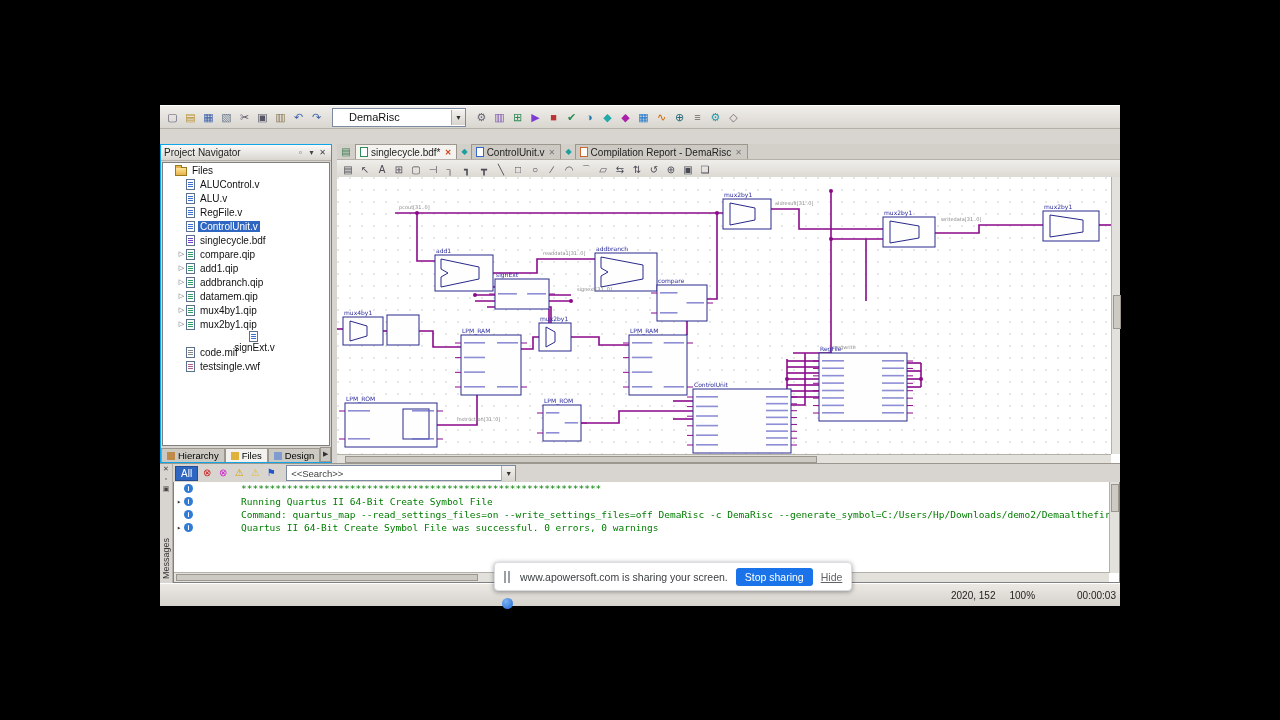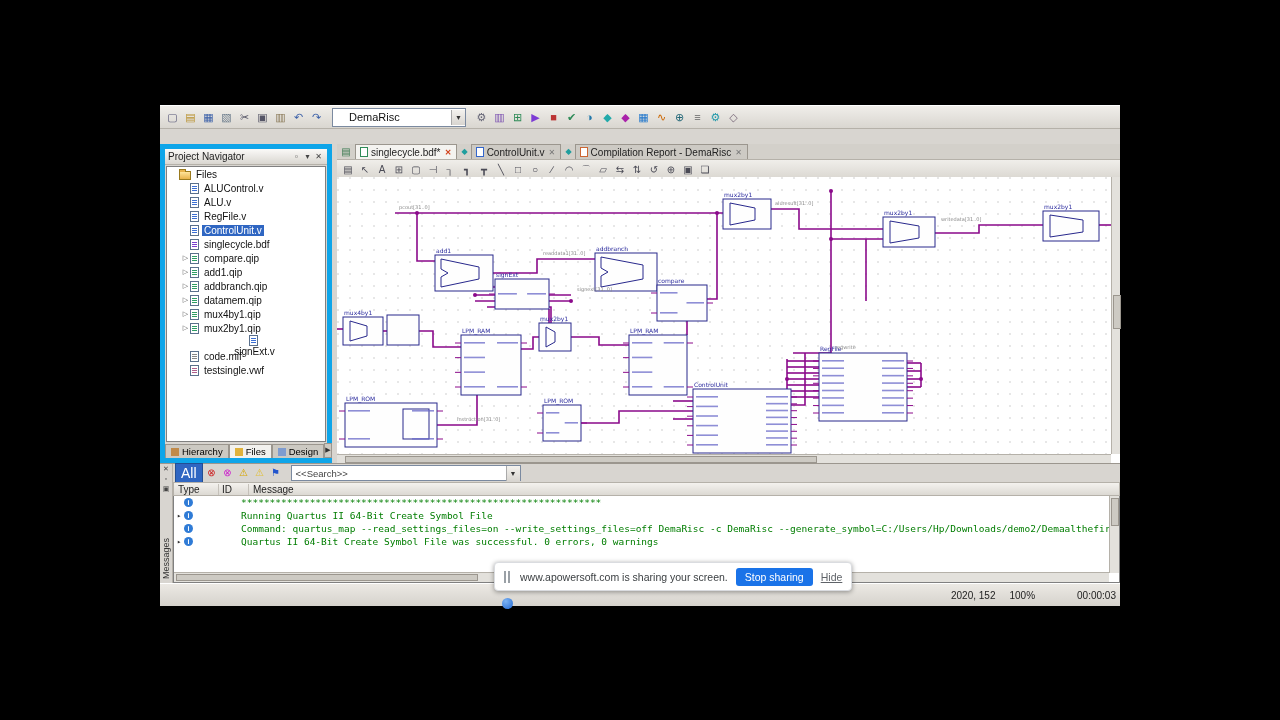--- a/index.html
+++ b/index.html
@@ -27,21 +27,21 @@
   .combo{display:flex;align-items:center;width:132px;height:17px;background:#fff;border:1px solid #7b8aa0;
          margin:0 6px;font-size:11px;color:#111;}
   .combo-text{padding-left:16px;flex:1;white-space:nowrap;overflow:hidden;}
   .combo-arrow{width:13px;height:15px;background:linear-gradient(#f4f2ee,#d8d5d0);border-left:1px solid #aaa;
                font-size:7px;text-align:center;line-height:15px;color:#333;}
 
   
   .workspace{position:absolute;left:0;top:39px;width:960px;height:319px;}
 
   .left-panel{position:absolute;left:0;top:0;width:172px;height:319px;display:flex;flex-direction:column;
-              border:5px solid #0ea5e9;box-sizing:border-box;background:#d8d5d0;}
+              border:1px solid #0ea5e9;box-sizing:border-box;background:#d8d5d0;}
   .panel-header{height:15px;flex:none;display:flex;align-items:center;font-size:10px;color:#222;padding:0 3px;
                 background:linear-gradient(#fbfaf8,#d9d6d0);border-bottom:1px solid #b5b1a9;}
   .panel-header-title{flex:1;white-space:nowrap;overflow:hidden;}
   .ph-ico{width:11px;font-size:8px;text-align:center;color:#444;}
   .tree{flex:1;background:#fff;border:1px solid #808080;margin:1px;overflow:hidden;font-size:10px;color:#111;}
   .tree-row{height:14px;display:flex;align-items:center;white-space:nowrap;}
   .tw{width:9px;font-size:7px;color:#555;text-align:center;flex:none;}
   .tree-label{margin-left:3px;padding:0 2px;}
   .tree-label.sel{background:#2f66c2;color:#fff;}
   .folder-ico{width:12px;height:9px;background:linear-gradient(#ffe49a,#e8b34b);border:1px solid #9a7a1e;
@@ -94,21 +94,21 @@
 
   
   .messages-panel{position:absolute;left:0;top:358px;width:960px;height:120px;background:#d8d5d0;
                   border-top:1px solid #9b968e;display:flex;box-sizing:border-box;}
   .msg-side{width:12px;flex:none;display:flex;flex-direction:column;align-items:center;
             border-right:1px solid #b5b1a9;background:#d8d5d0;}
   .sbtn{font-size:7px;height:10px;line-height:10px;color:#444;}
   .msg-side-label{writing-mode:vertical-rl;transform:rotate(180deg);font-size:9px;color:#333;margin-top:auto;margin-bottom:4px;}
   .msg-main{flex:1;display:flex;flex-direction:column;min-width:0;}
   .msg-filter{height:18px;flex:none;display:flex;align-items:center;gap:2px;padding-left:2px;}
-  .btn-all{background:#2f66c2;color:#fff;font-size:14px;padding:1px 5px;border:1px solid #234f92;}
+  .btn-all{background:#2f66c2;color:#fff;font-size:10px;padding:1px 5px;border:1px solid #234f92;}
   .filter-ico{width:14px;height:14px;font-size:10px;text-align:center;line-height:14px;}
   .msg-search{width:228px;height:14px;background:#fff;border:1px solid #7b8aa0;display:flex;align-items:center;
               font-size:9.5px;color:#444;margin-left:6px;}
   .msg-search-text{padding-left:4px;flex:1;}
   .msg-header{height:14px;flex:none;display:flex;align-items:center;background:linear-gradient(#f4f2ee,#dcd9d3);
               border:1px solid #b5b1a9;font-size:10px;color:#222;box-sizing:border-box;}
   .col-type{width:40px;padding-left:4px;border-right:1px solid #c5c1ba;}
   .col-id{width:26px;padding-left:3px;border-right:1px solid #c5c1ba;}
   .col-msg{flex:1;padding-left:4px;}
   .msg-list{flex:1;background:#fff;border:1px solid #808080;border-top:none;overflow:hidden;position:relative;
@@ -601,25 +601,20 @@
             <span class="filter-ico" style="color: rgb(204, 34, 204);">⊗</span>
             <span class="filter-ico" style="color: rgb(215, 165, 0);">⚠</span>
             <span class="filter-ico" style="color: rgb(224, 192, 64);">⚠</span>
             <span class="filter-ico" style="color: rgb(34, 85, 204);">⚑</span>
           </span>
         <span class="msg-search">
           <span class="msg-search-text">&lt;&lt;Search&gt;&gt;</span>
           <span class="combo-arrow">▼</span>
         </span>
       </div>
-      <div class="msg-header">
-        <span class="col-type">Type</span>
-        <span class="col-id">ID</span>
-        <span class="col-msg">Message</span>
-      </div>
       <div class="msg-list">
         <div class="msg-row">
             <span class="msg-arrow"></span>
             <span class="info-ico">i</span>
             <span class="msg-text">***************************************************************</span>
           </div>
           <div class="msg-row">
             <span class="msg-arrow">▸</span>
             <span class="info-ico">i</span>
             <span class="msg-text">Running Quartus II 64-Bit Create Symbol File</span>

